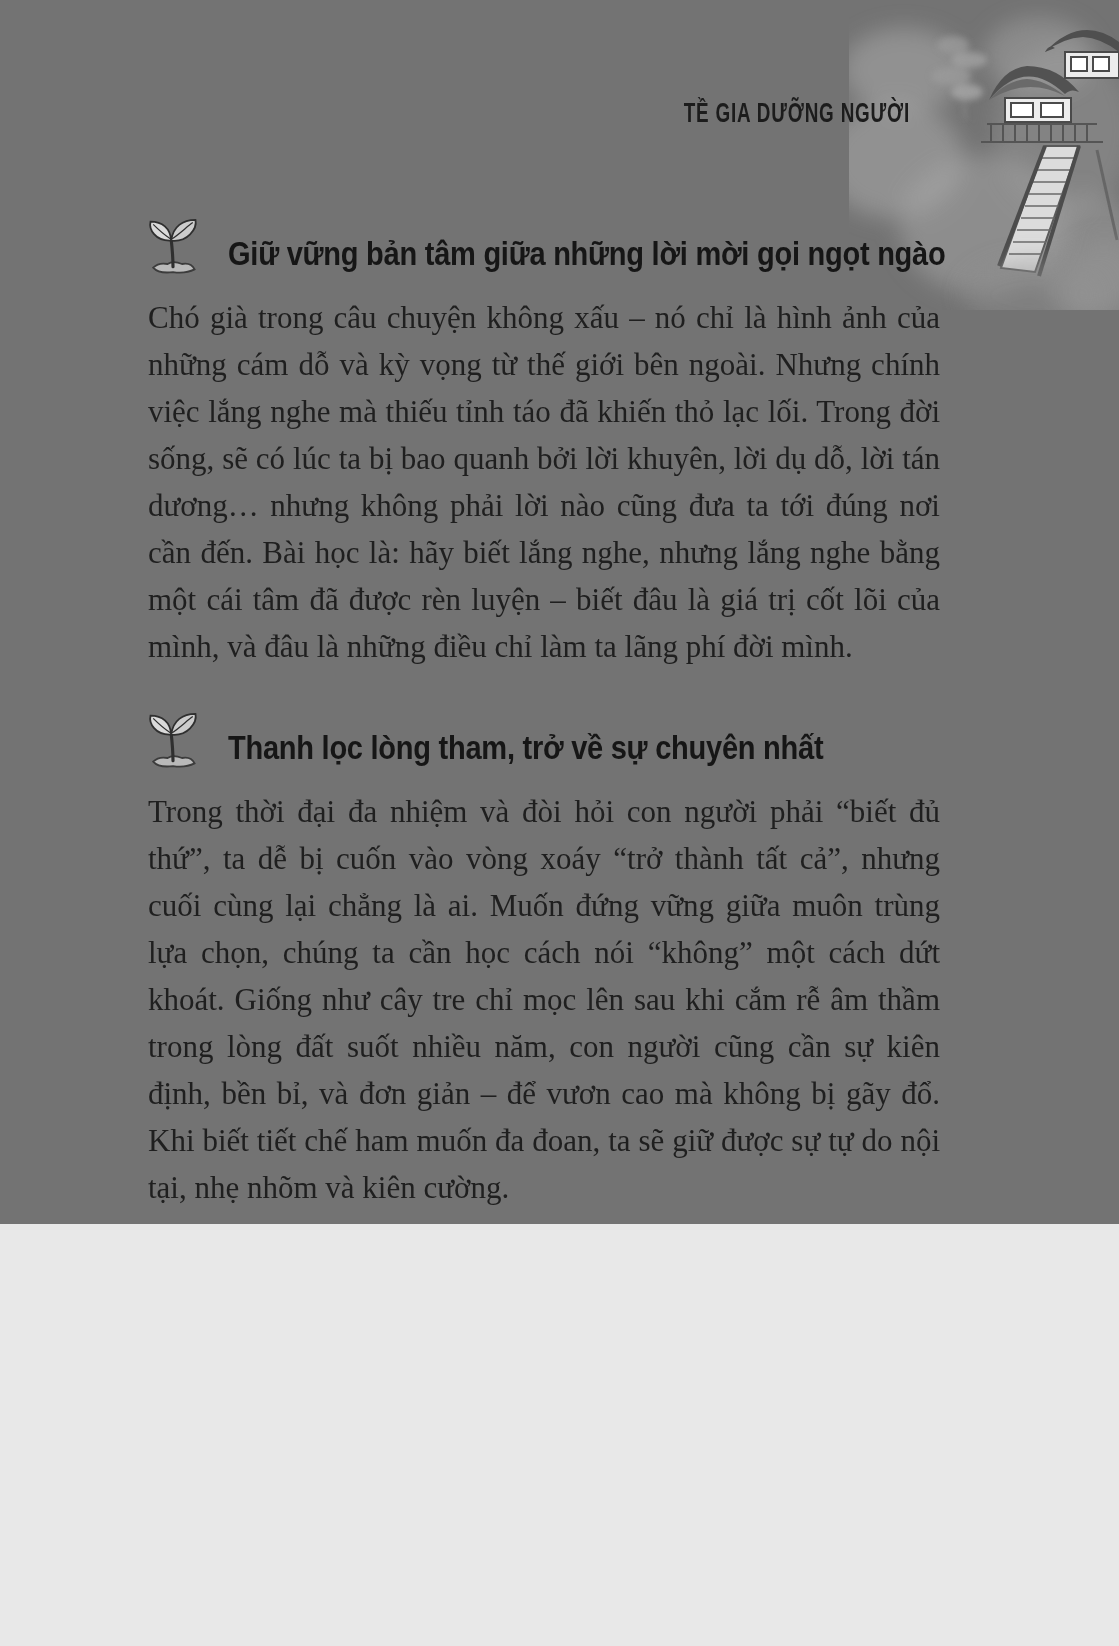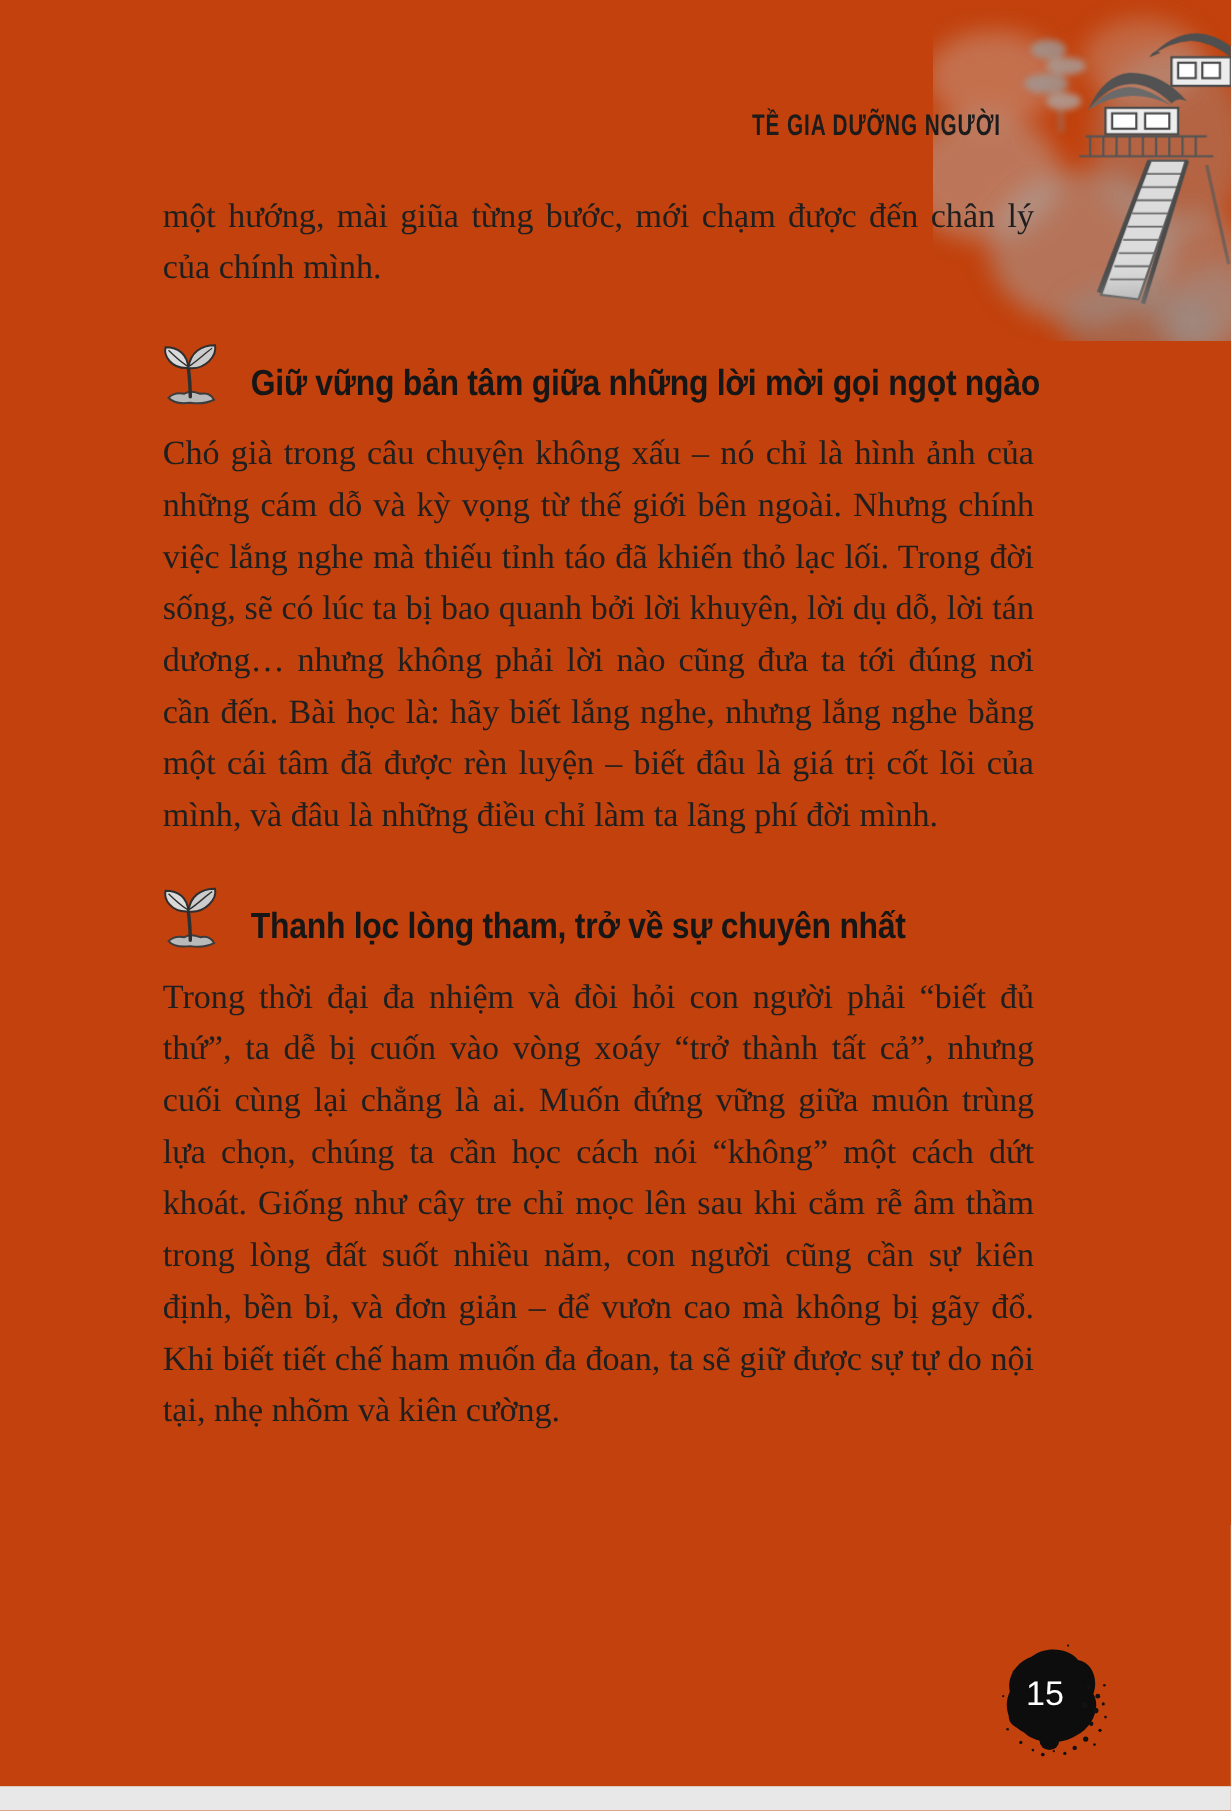--- a/index.html
+++ b/index.html
@@ -1,19 +1,19 @@
 <!DOCTYPE html>
 <html><head>
 <meta charset="utf-8">
 <style>
   html,body{margin:0;padding:0;background:#e8e8e8;}
   .page{
     position:relative;
-    width:1119px;height:1624px;
-    background:#c2410c;
+    width:1119px;height:1224px;
+    background:#737373;
     overflow:hidden;
     font-family:"Liberation Serif",serif;
   }
   
   .artwork{
     position:absolute;top:0;right:0;width:270px;height:310px;
     z-index:0;pointer-events:none;
   }
   
   .running-header{
@@ -147,21 +147,20 @@
         <ellipse cx="185" cy="295" rx="70" ry="36" fill="#8f8f8f" opacity="0.45"></ellipse>
         <ellipse cx="255" cy="290" rx="40" ry="50" fill="#9a9a9a" opacity="0.4"></ellipse>
       </g>
     </svg>
   </div>
 
   <div class="running-header">TỀ GIA DƯỠNG NGƯỜI</div>
 
   <div class="content">
 
-    <p class="body-par">một hướng, mài giũa từng bước, mới chạm được đến chân lý của chính mình.</p>
 
     <div class="heading-row">
       <span class="sprout">
         <svg viewBox="0 0 60 64">
           <path d="M8,56 Q14,50 24,52 Q30,48 40,52 Q50,50 54,58 Q44,63 30,61 Q14,63 8,56 Z" fill="#b9b9b9" stroke="#3c3c3c" stroke-width="2"></path>
           <path d="M30,55 C30,43 29,34 28,25" stroke="#2f2f2f" stroke-width="3.5" fill="none" stroke-linecap="round"></path>
           <path d="M28,26 C10,27 3,13 5,5 C18,5 27,12 28,26 Z" fill="#dadada" stroke="#2f2f2f" stroke-width="2"></path>
           <path d="M27,24 C18,18 12,12 8,8" stroke="#2f2f2f" stroke-width="1.4" fill="none"></path>
           <path d="M28,26 C46,28 57,13 55,3 C41,3 30,10 28,26 Z" fill="#cccccc" stroke="#2f2f2f" stroke-width="2"></path>
           <path d="M29,24 C38,18 46,10 52,6" stroke="#2f2f2f" stroke-width="1.4" fill="none"></path>

